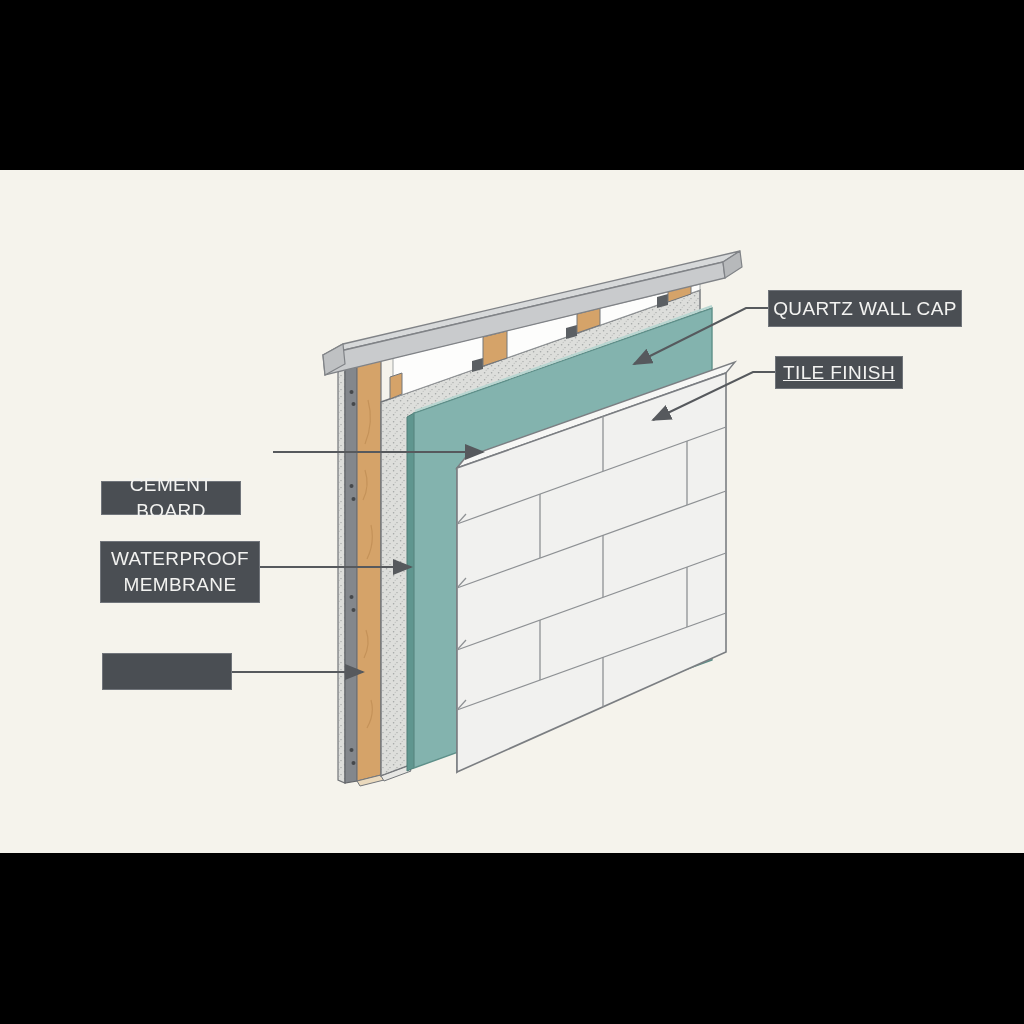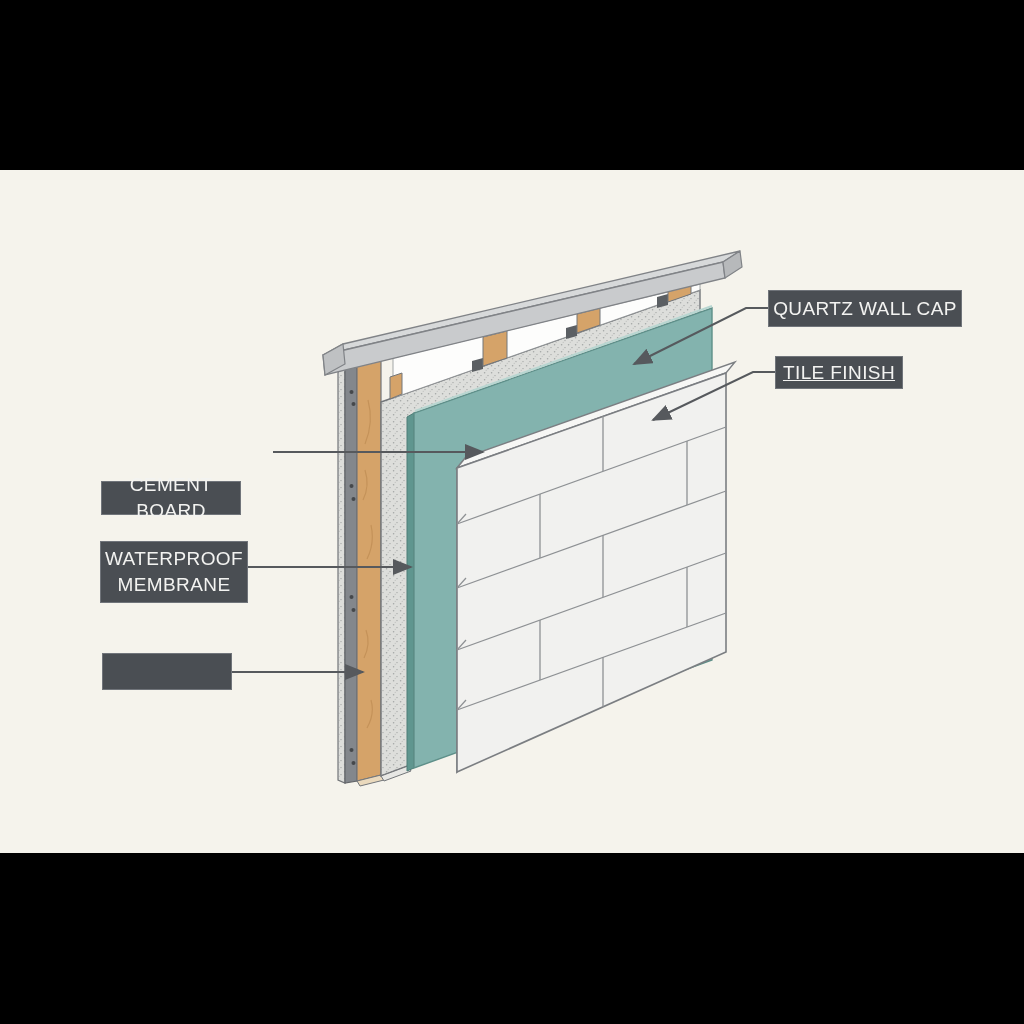--- a/index.html
+++ b/index.html
@@ -10,21 +10,21 @@
   .letterbox.bottom{top:853px;height:171px;}
   .canvas{position:absolute;left:0;top:170px;width:1024px;height:683px;background:#f5f3ec;}
   svg{position:absolute;left:0;top:0;}
   .label-box{position:absolute;display:flex;align-items:center;justify-content:center;
              background:#4a4e53;border:1px solid #70747a;color:#f3f3f1;
              font-size:19px;letter-spacing:.4px;text-align:center;line-height:1.35;
              box-sizing:border-box;}
   .lb-quartz{left:768px;top:120px;width:194px;height:37px;}
   .lb-tile{left:775px;top:186px;width:128px;height:33px;text-decoration:underline;}
   .lb-cement{left:101px;top:267px;width:140px;height:34px;margin-top:44px;}
-  .lb-waterproof{left:100px;top:371px;width:148px;height:62px;padding:0 6px;}
+  .lb-waterproof{left:100px;top:371px;width:160px;height:62px;padding:0 6px;}
   .lb-empty{left:102px;top:483px;width:130px;height:37px;}
 </style>
 </head>
 <body>
 
 <div class="page">
   <div class="letterbox top"></div>
 
   <div class="canvas">
     <svg width="1024" height="683" viewBox="0 170 1024 683">

